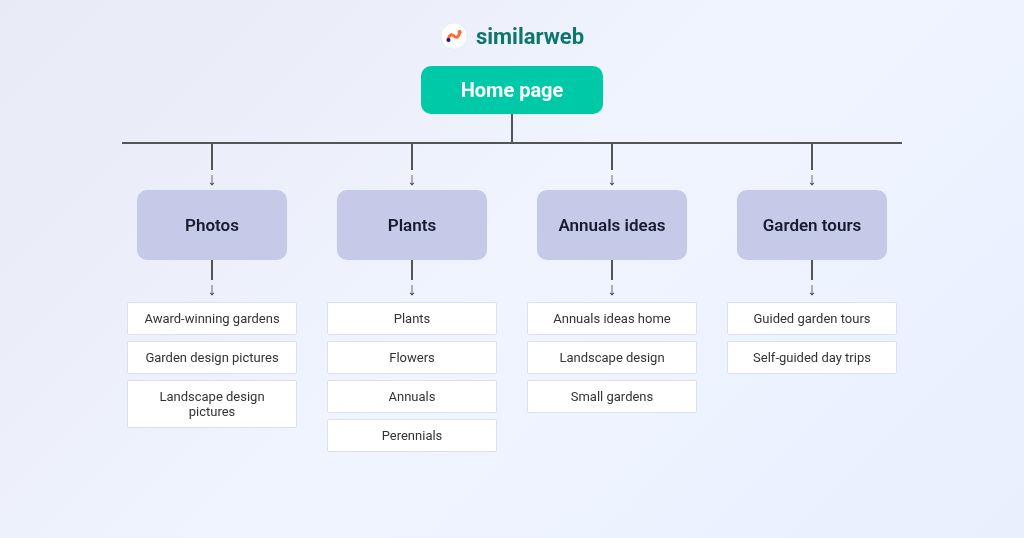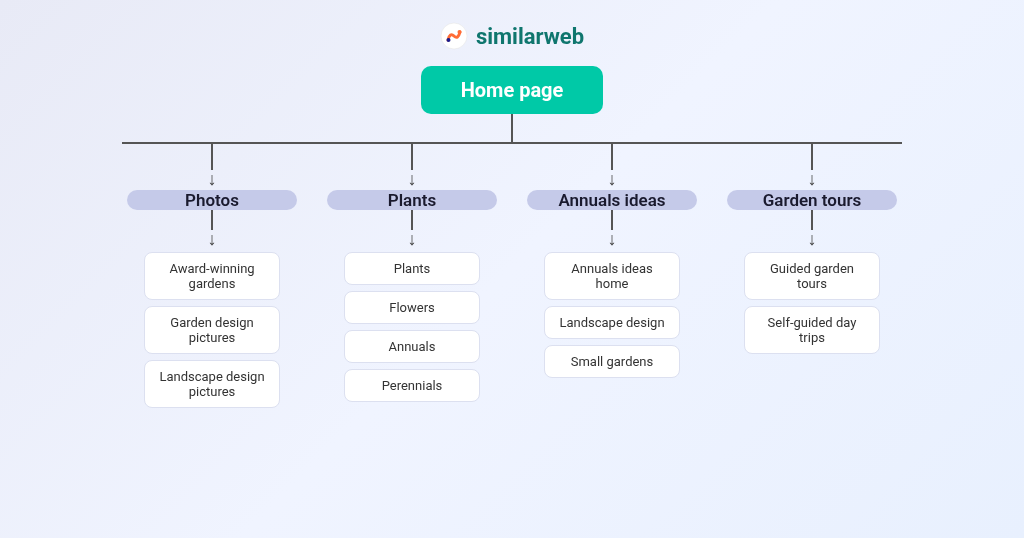--- a/index.html
+++ b/index.html
@@ -93,49 +93,49 @@
       color: #444;
       line-height: 1;
       margin-bottom: 2px;
     }
 
     .category-node {
       background: #c5cae9;
       color: #1a1a2e;
       font-size: 17px;
       font-weight: 600;
-      padding: 0 20px;
+      padding: 25px 20px;
       border-radius: 10px;
       text-align: center;
-      width: 170px;
+      width: 150px;
     }
 
     .vertical-line-mid {
       width: 2px;
       height: 20px;
       background: #555;
     }
 
     .sub-items {
       display: flex;
       flex-direction: column;
       gap: 6px;
       align-items: center;
       margin-top: 2px;
     }
 
     .sub-item {
       background: white;
       border: 1px solid #dce0f0;
-      border-radius: 8px;
+      border-radius: 2px;
       padding: 8px 14px;
       font-size: 13px;
       color: #333;
       text-align: center;
-      width: 136px;
+      width: 170px;
     }
   </style>
 </head>
 <body>
 
 <div class="header">
   <svg class="logo-icon" viewBox="0 0 28 28" fill="none" xmlns="http://www.w3.org/2000/svg">
     <circle cx="14" cy="14" r="13" fill="white" stroke="#e0e0e0" stroke-width="0.5"></circle>
 
     <path d="M8 18 Q10 10 14 14 Q18 18 20 10" stroke="#ff6b35" stroke-width="3" fill="none" stroke-linecap="round"></path>

